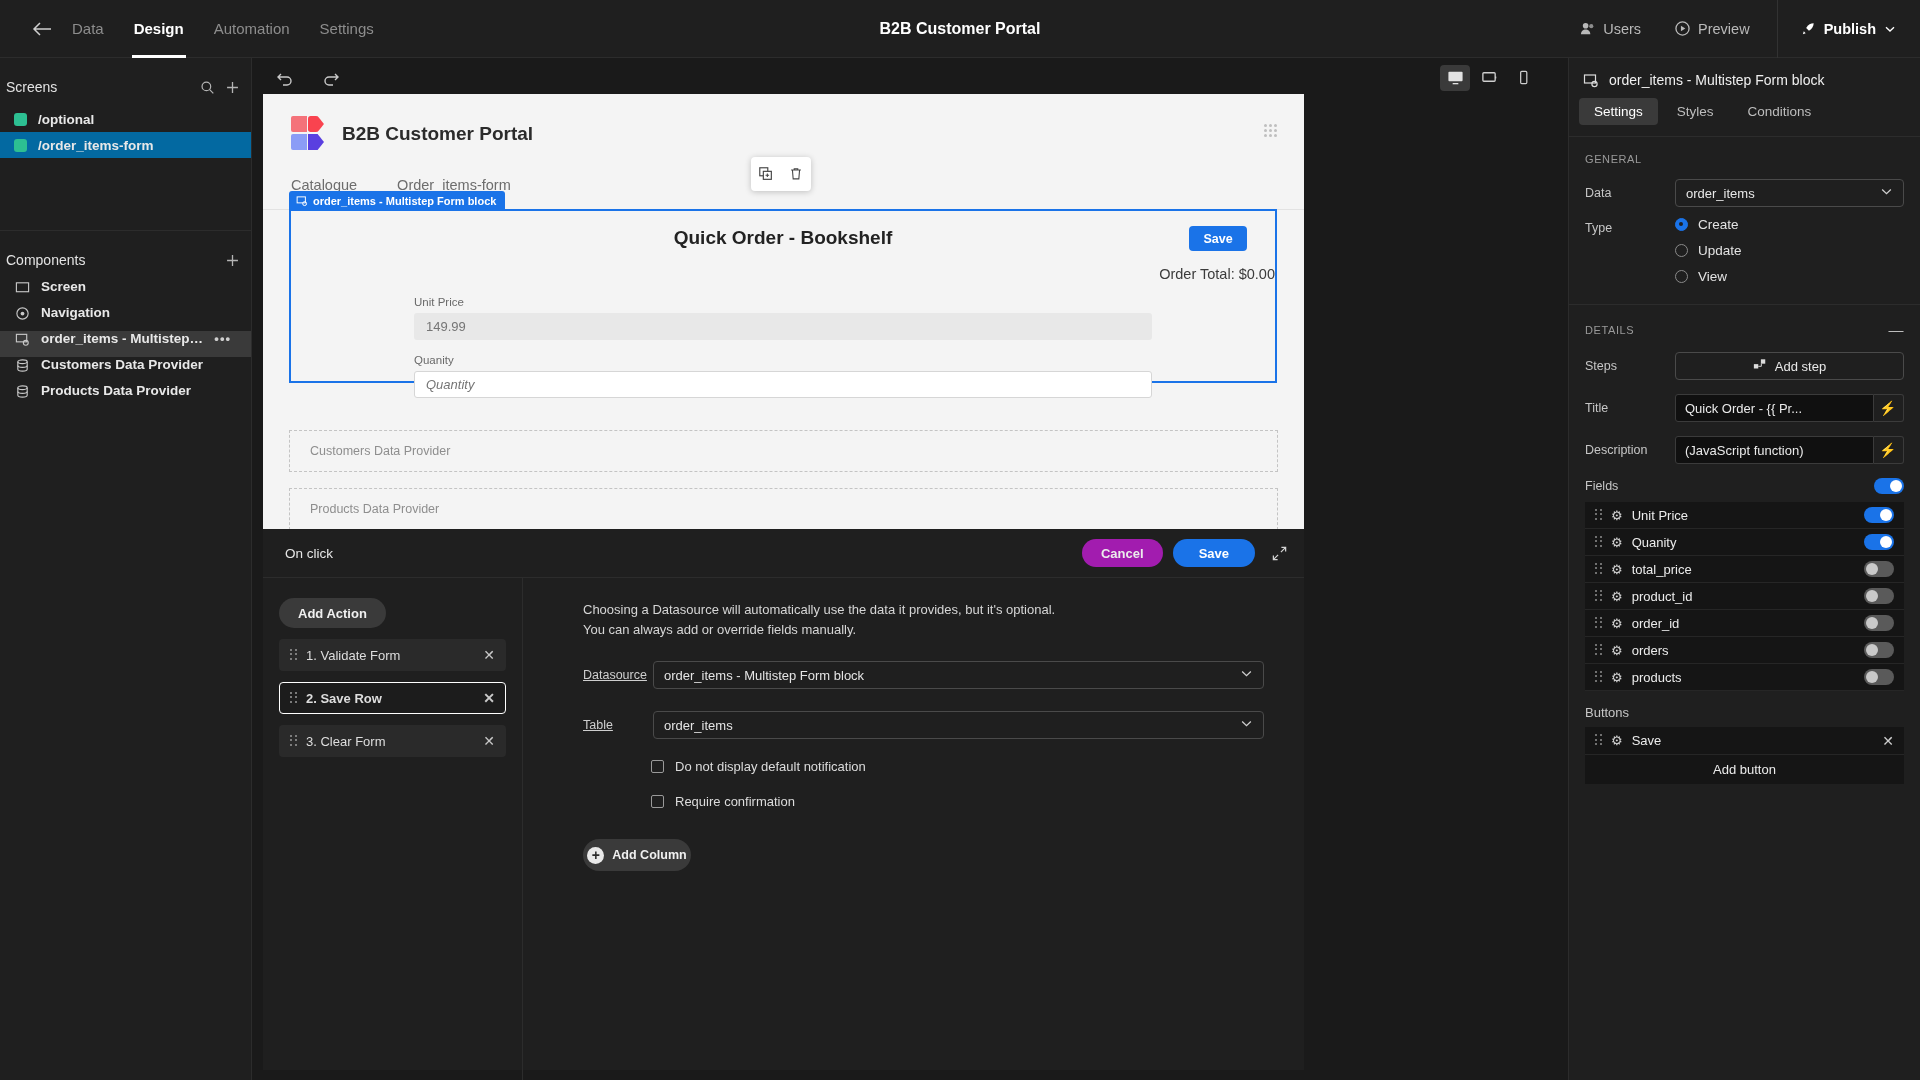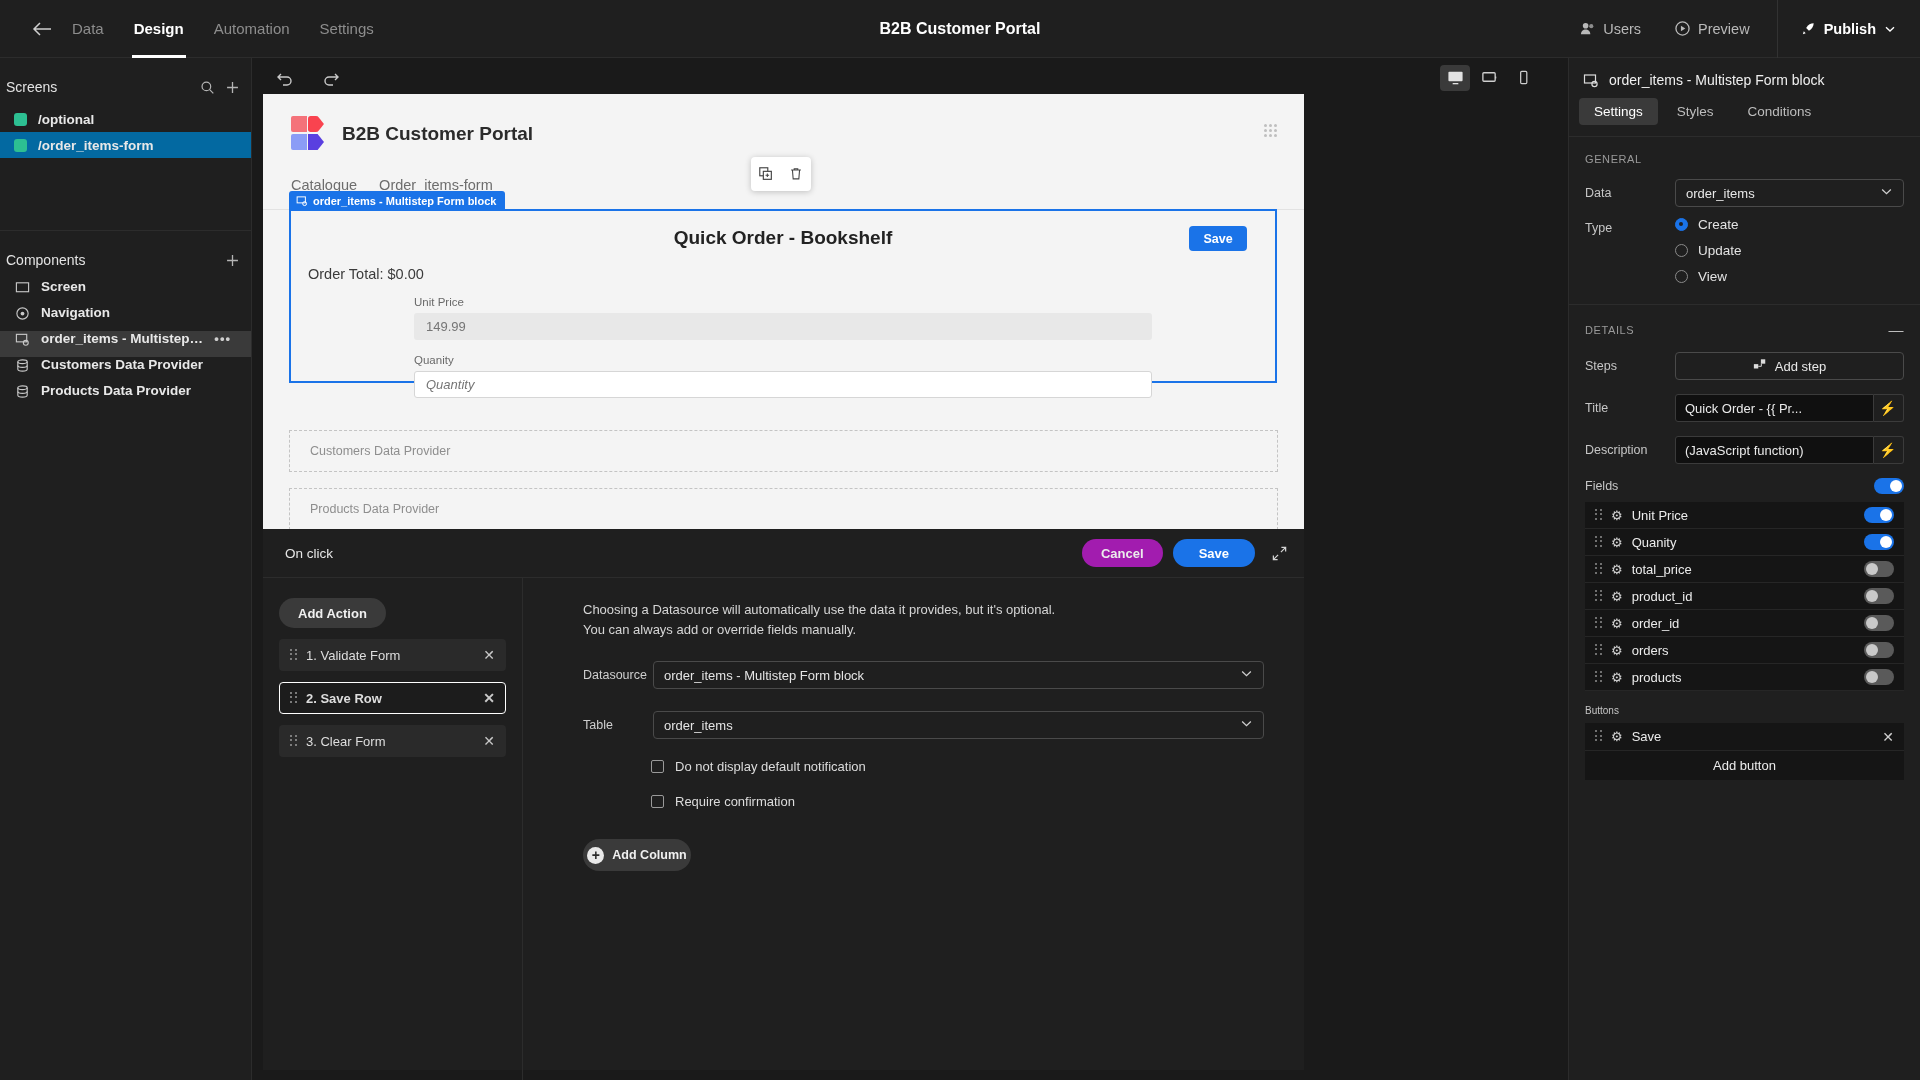--- a/index.html
+++ b/index.html
@@ -100,21 +100,21 @@
     background: #f4f4f4; overflow: hidden;
   }
   .page-head { padding: 22px 28px 0 28px; display: flex; align-items: center; gap: 16px; position: relative;}
   .logo { width: 35px; height: 35px; position: relative; flex: none; }
   .logo span { position: absolute; width: 16px; height: 16px; }
   .lq1 { left: 0; top: 0; background: #f4727a; border-radius: 2px 0 0 2px; }
   .lq2 { left: 17px; top: 0; background: #f9434f; border-radius: 3px 9px 9px 3px; clip-path: polygon(0 0, 60% 0, 100% 50%, 60% 100%, 0 100%); }
   .lq3 { left: 0; top: 18px; background: #8b9cf6; border-radius: 2px 0 0 2px; }
   .lq4 { left: 17px; top: 18px; background: #5a3fe0; clip-path: polygon(0 0, 60% 0, 100% 50%, 60% 100%, 0 100%); }
   .page-title { color: #2b2b2b; font-size: 19px; font-weight: bold; }
-  .page-nav { display: flex; gap: 22px; padding: 26px 28px 16px 28px; border-bottom: 1px solid #e2e2e2; }
+  .page-nav { display: flex; gap: 40px; padding: 26px 28px 16px 28px; border-bottom: 1px solid #e2e2e2; }
   .page-nav a { color: #6d6d6d; font-size: 14.5px; text-decoration: none; cursor: pointer; }
   .grip {
     position: absolute; right: 26px; top: 30px; width: 14px; height: 14px;
     display: grid; grid-template-columns: repeat(3,3px); grid-template-rows: repeat(3,3px);
     gap: 2px; cursor: grab;
   }
   .grip i { background: #bfbfbf; border-radius: 50%; display: block; width:3px; height:3px; }
 
   .float-tools {
     position: absolute; left: 488px; top: 63px; width: 60px; height: 34px;
@@ -127,21 +127,21 @@
     position: absolute; left: 26px; top: 115px; width: 988px; height: 174px;
     border: 2px solid #1a73e8; background: #f4f4f4;
   }
   .block-tag {
     position: absolute; left: -2px; top: -20px; height: 20px; background: #1a73e8;
     color: #fff; font-size: 11px; font-weight: bold; display: flex; align-items: center;
     gap: 5px; padding: 0 9px 0 7px; border-radius: 3px 3px 0 0; white-space: nowrap;
   }
   .form-inner { padding: 16px 0 0 0; }
   .form-title { text-align: center; color: #222; font-size: 19px; font-weight: bold; }
-  .form-total { text-align: left; color: #3b3b3b; font-size: 14.5px; margin-top: 17px; margin-left: 17px; }
+  .form-total { text-align: right; color: #3b3b3b; font-size: 14.5px; margin-top: 17px; margin-left: 17px; }
   .save-pill {
     position: absolute; right: 28px; top: 15px; width: 58px; height: 25px;
     background: #1a73e8; color: #fff; font-size: 12.5px; font-weight: bold;
     border-radius: 4px; display: flex; align-items: center; justify-content: center; cursor: pointer;
   }
   .fld { margin: 14px auto 0 auto; width: 738px; }
   .fld label { display: block; color: #6a6a6a; font-size: 11.5px; margin-bottom: 5px; }
   .fld input {
     width: 100%; height: 27px; border-radius: 3px; border: 1px solid transparent;
     background: #e8e8e8; color: #8e8e8e; font-size: 13px; padding: 0 11px;
@@ -193,21 +193,21 @@
     width: 7px; height: 13px; display: grid; grid-template-columns: 2px 2px;
     grid-template-rows: repeat(3, 2px); gap: 2.5px; margin-right: 9px;
   }
   .act-row .dots6 i { background: #9a9a9a; width: 2px; height: 2px; border-radius: 50%; }
   .act-row .nm { flex: 1; }
   .act-row .x { color: #c9c9c9; font-size: 14px; padding-left: 6px; }
 
   .detail-col { flex: 1; padding: 22px 40px 0 60px; }
   .hint { color: #d6d6d6; font-size: 13px; line-height: 1.5; }
   .frow { display: flex; align-items: center; margin-top: 22px; }
-  .frow .lb { width: 70px; color: #cfcfcf; font-size: 12.5px; }
+  .frow .lb { width: 70px; color: #cfcfcf; font-size: 12.5px; text-decoration: underline; }
   .select {
     flex: 1; height: 28px; background: #1f1f1f; border: 1px solid #4a4a4a; border-radius: 4px;
     display: flex; align-items: center; padding: 0 10px; color: #e4e4e4; font-size: 13px;
     cursor: pointer; justify-content: space-between;
   }
   .chk-row { display: flex; align-items: center; gap: 11px; margin: 20px 0 0 68px; cursor: pointer; }
   .chk {
     width: 13px; height: 13px; border: 1px solid #9a9a9a; border-radius: 2px; background: transparent;
   }
   .chk-row span { color: #dcdcdc; font-size: 13px; }
@@ -276,21 +276,21 @@
     height: 27px; background: #151515; display: flex; align-items: center; gap: 9px;
     padding: 0 10px; border-bottom: 1px solid #262626; cursor: pointer;
   }
   .fld-row .nm { flex: 1; color: #ececec; font-size: 13px; }
   .dots6b {
     width: 7px; height: 13px; display: grid; grid-template-columns: 2px 2px;
     grid-template-rows: repeat(3,2px); gap: 2.5px; flex: none;
   }
   .dots6b i { background: #8f8f8f; width: 2px; height: 2px; border-radius: 50%; }
   .gear { color: #d2d2d2; font-size: 13px; display: flex; flex: none; }
-  .btns-label { color: #c6c6c6; font-size: 10px; padding: 14px 16px 0 16px; }
+  .btns-label { color: #c6c6c6; font-size: 13px; padding: 14px 16px 0 16px; }
   .btn-row {
     margin: 7px 16px 0 16px; height: 27px; background: #151515; display: flex; align-items: center;
     gap: 9px; padding: 0 10px; cursor: pointer;
   }
   .btn-row .nm { flex: 1; color: #ececec; font-size: 13px; }
   .btn-row .x { color: #cfcfcf; font-size: 14px; }
   .add-button {
     margin: 0 16px; height: 30px; background: #151515; display: flex; align-items: center;
     justify-content: center; color: #ebebeb; font-size: 13px; cursor: pointer;
     border-top: 1px solid #262626;

